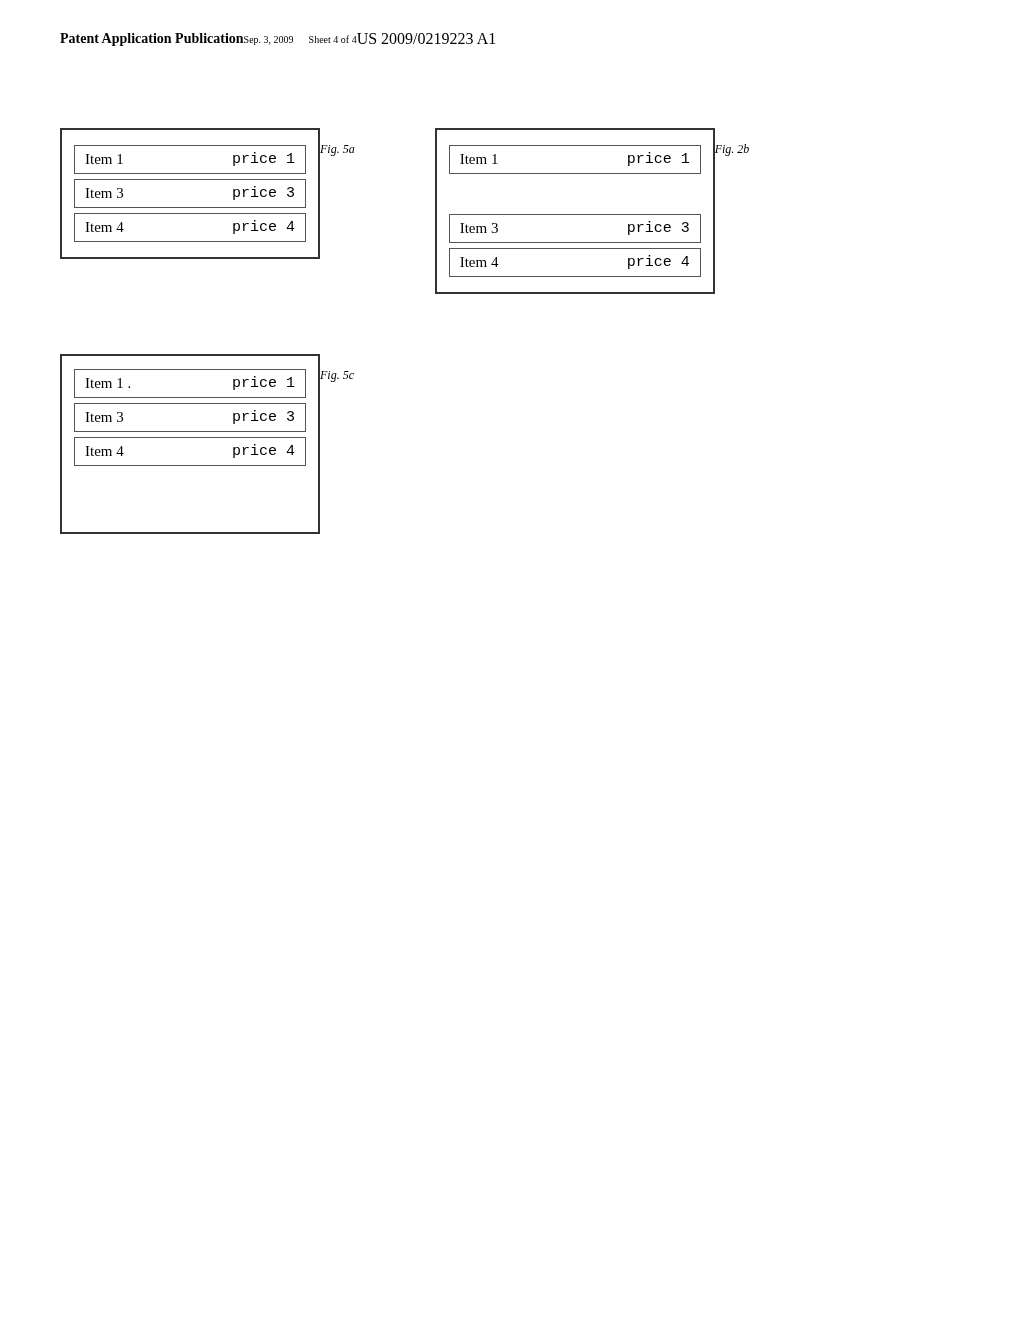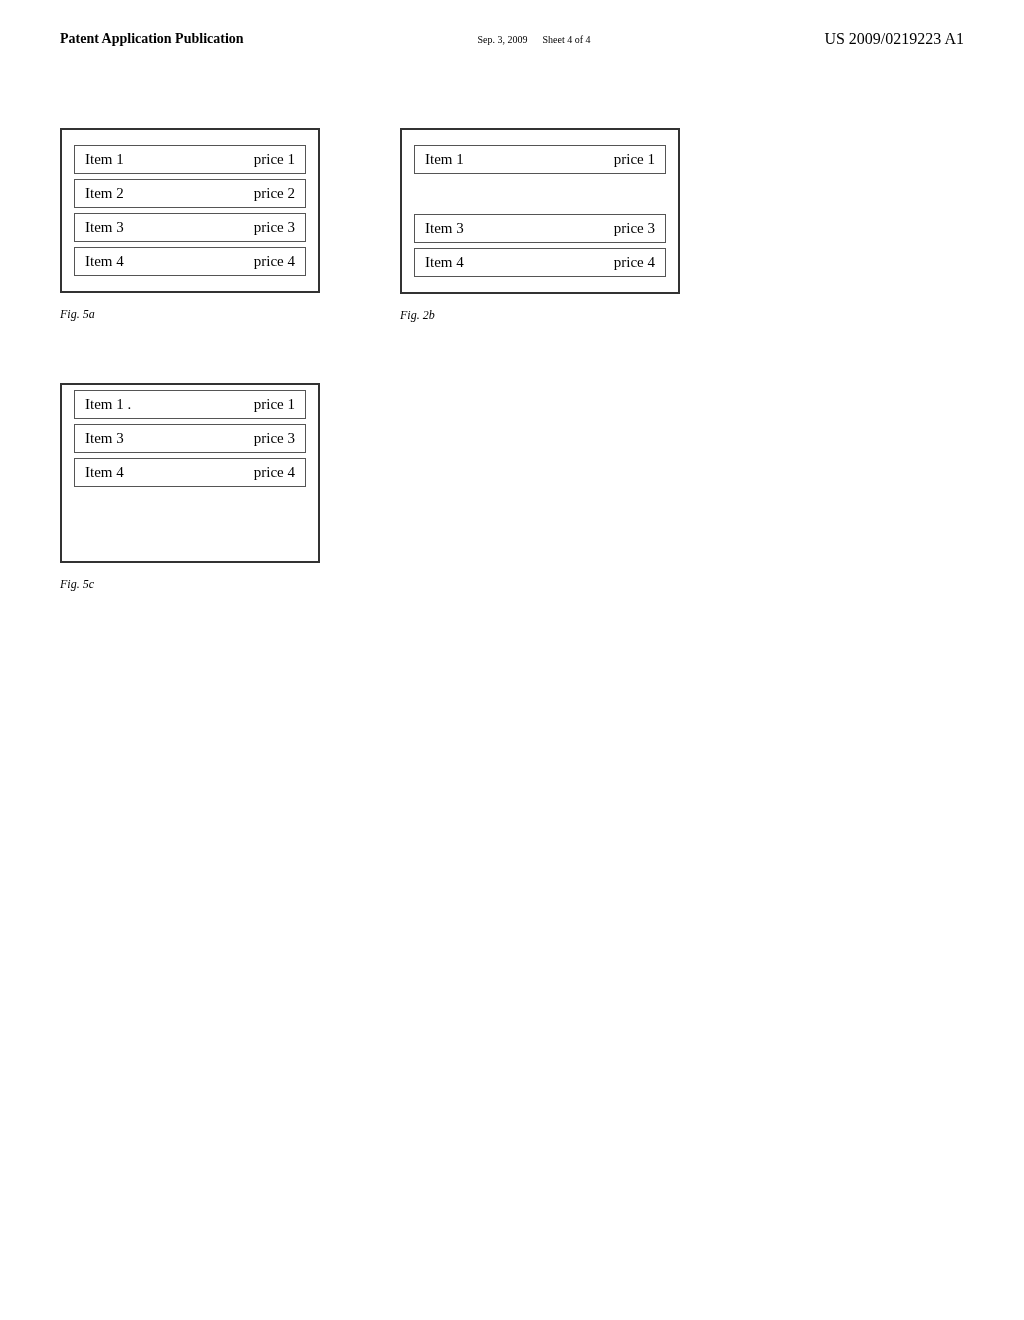--- a/index.html
+++ b/index.html
@@ -12,21 +12,20 @@
       background: #ffffff;
       font-family: "Times New Roman", Times, serif;
       width: 1024px;
       min-height: 1320px;
       position: relative;
       color: #000000;
     }
 
     .page-header {
       display: flex;
-      justify-content: space-between;
       align-items: center;
       padding: 30px 60px 20px 60px;
       font-size: 14px;
       border-bottom: none;
     }
 
     .header-left {
       font-weight: bold;
       font-size: 14px;
     }
@@ -46,41 +45,41 @@
     .figures-row {
       display: flex;
       flex-direction: row;
       gap: 80px;
       margin-bottom: 60px;
       align-items: flex-start;
     }
 
     .figure-container {
       display: flex;
-      flex-direction: column;
+      flex-direction: row;
       align-items: flex-start;
     }
 
     .figure-box {
       border: 2px solid #333;
       padding: 10px 12px;
       min-width: 260px;
       background: #fff;
     }
 
     .figure-box-5b {
       border: 2px solid #333;
       padding: 10px 12px;
       min-width: 280px;
       background: #fff;
     }
 
     .figure-box-5c {
       border: 2px solid #333;
-      padding: 0 12px;
+      padding: 8px 12px;
       min-width: 260px;
       background: #fff;
       min-height: 180px;
     }
 
     .item-row {
       display: flex;
       justify-content: space-between;
       align-items: center;
       border: 1px solid #555;
@@ -93,21 +92,21 @@
       height: 30px;
     }
 
     .item-name {
       font-size: 15px;
       font-family: "Times New Roman", Times, serif;
     }
 
     .item-price {
       font-size: 15px;
-      font-family: Liberation Serif, serif;
+      font-family: Liberation Mono, monospace;
     }
 
     .figure-label {
       margin-top: 14px;
       font-size: 12px;
       font-family: "Times New Roman", Times, serif;
       font-style: italic;
     }
 
     .figures-bottom-row {
@@ -135,24 +134,20 @@
 
   <div class="figures-row">
 
     <div class="figure-container">
       <div class="figure-box">
         <div class="item-row">
           <span class="item-name">Item 1</span>
           <span class="item-price">price 1</span>
         </div>
         <div class="item-row">
-          <span class="item-name">Item 2</span>
-          <span class="item-price">price 2</span>
-        </div>
-        <div class="item-row">
           <span class="item-name">Item 3</span>
           <span class="item-price">price 3</span>
         </div>
         <div class="item-row">
           <span class="item-name">Item 4</span>
           <span class="item-price">price 4</span>
         </div>
       </div>
       <div class="figure-label">Fig. 5a</div>
     </div>

